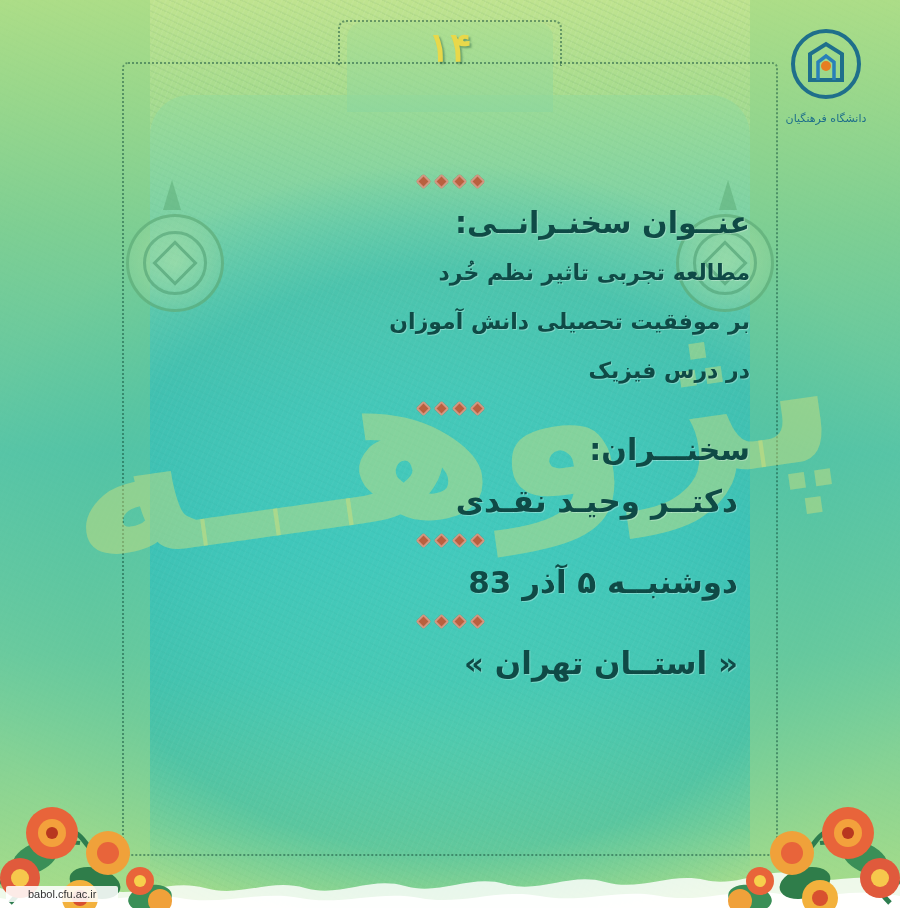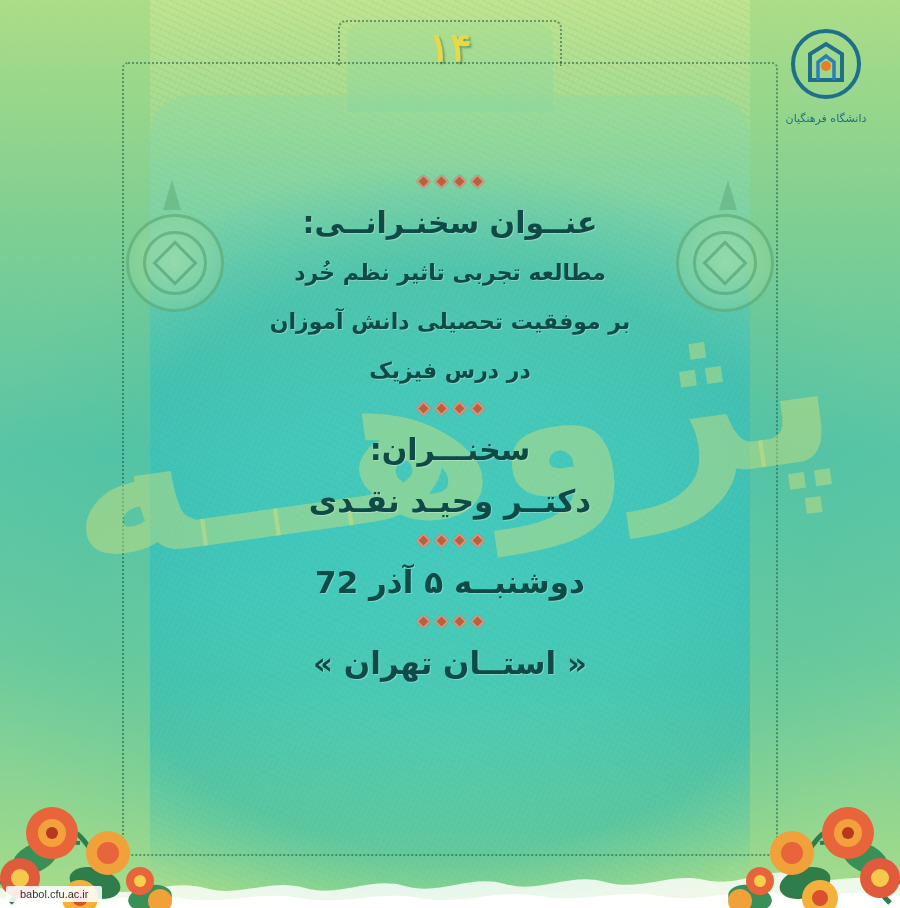--- a/index.html
+++ b/index.html
@@ -129,21 +129,21 @@
   .logo-left { left: 22px; }
   .logo-right { right: 18px; }
 
   
   .content {
     position: absolute;
     left: 150px;
     right: 150px;
     top: 160px;
     z-index: 5;
-    text-align: center;
+    text-align: right;
     color: #0f4a46;
   }
   .line {
     font-weight: bold;
     text-shadow: 1px 1px 0 rgba(255,255,255,0.28);
     letter-spacing: 1px;
   }
   .label {
     font-size: 30px;
     margin: 0 0 16px 0;
@@ -238,21 +238,21 @@
 
   
   .url-chip {
     position: absolute;
     left: 6px;
     bottom: 6px;
     z-index: 9;
     background: rgba(255,255,255,0.88);
     color: #333;
     font-size: 11px;
-    padding: 2px 14px;
+    padding: 2px 22px;
     border-radius: 2px;
     font-family: "Liberation Sans", sans-serif;
     direction: ltr;
   }
 </style>
 </head>
 <body>
 
 <div class="poster">
 
@@ -315,21 +315,21 @@
     </div>
 
     <div class="sep">
       <i></i>
         <i></i>
         <i></i>
         <i></i>
     </div>
 
     <div>
-      <p class="line value">دوشنبــه ۵ آذر 72</p>
+      <p class="line value">دوشنبــه ۵ آذر 83</p>
     </div>
 
     <div class="sep">
       <i></i>
         <i></i>
         <i></i>
         <i></i>
     </div>
 
     <div>

